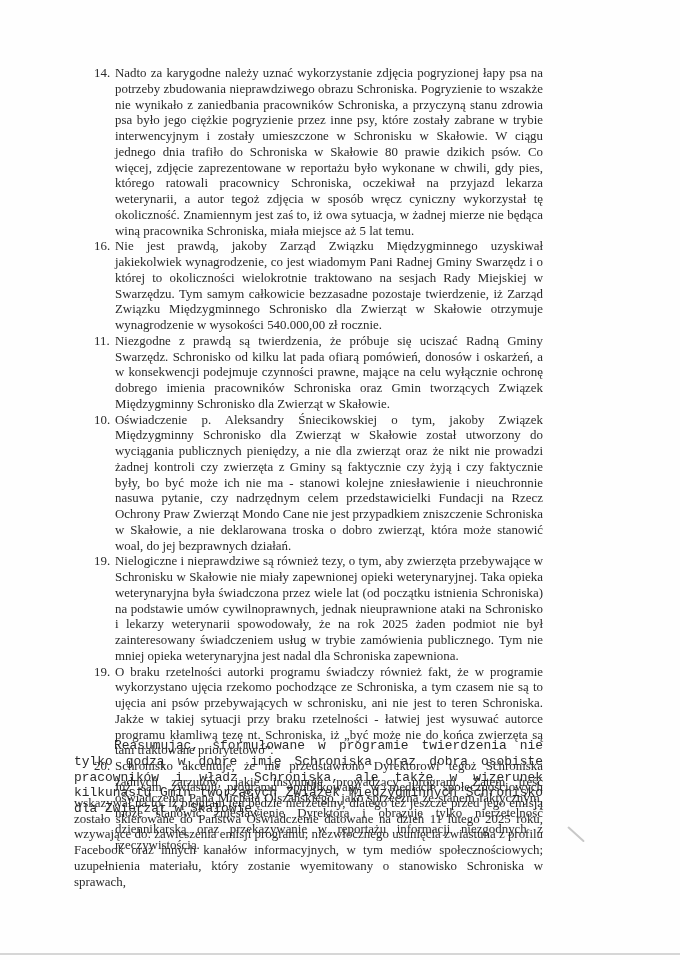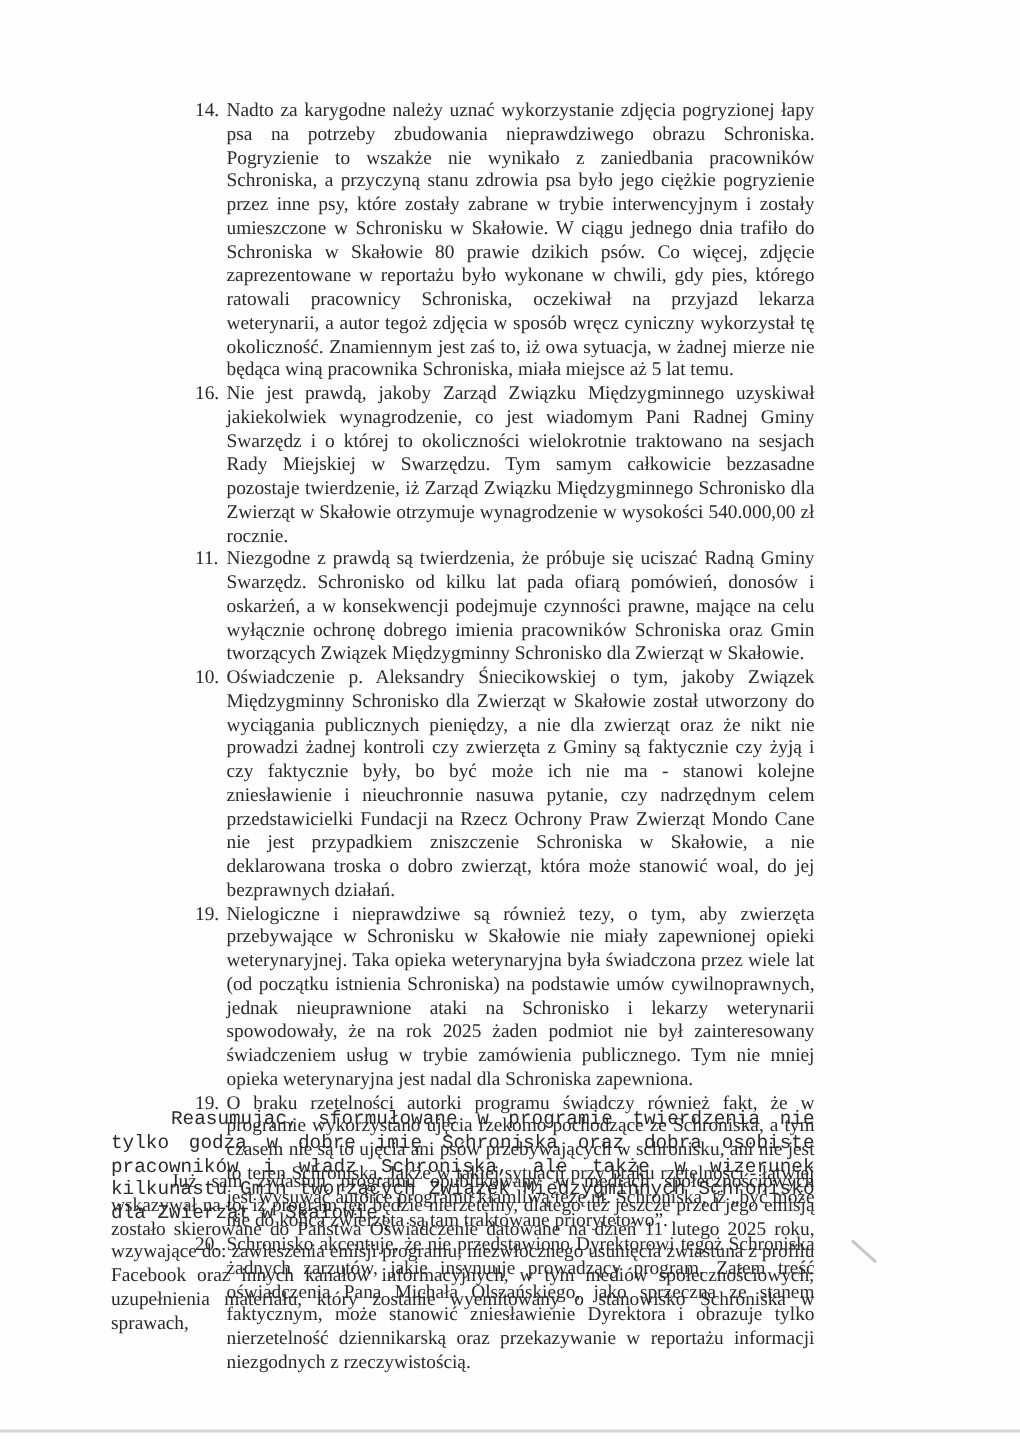--- a/index.html
+++ b/index.html
@@ -2,21 +2,21 @@
 <html><head>
 <meta charset="utf-8">
 <style>
   html, body { margin: 0; padding: 0; }
   body {
     width: 680px; height: 960px; background: #ffffff; position: relative; overflow: hidden;
     font-family: "Liberation Serif", serif; color: #2a2a2a;
   }
   .page { position: absolute; left: 0; top: 0; width: 680px; height: 960px; background: #fefefe; }
   .list { position: absolute; left: 94px; top: 66px; width: 449px; margin: 0; padding: 0; list-style: none; }
-  .item { position: relative; padding-left: 21px; font-size: 12.9px; line-height: 15.75px; text-align: justify; margin-left: 36px; }
+  .item { position: relative; padding-left: 21px; font-size: 12.9px; line-height: 15.75px; text-align: justify; }
   .num { position: absolute; left: 0; top: 0; }
   .para { position: absolute; left: 74px; width: 469px; font-size: 12.9px; line-height: 15.75px; text-align: justify; text-indent: 40px; margin: 0; }
   .p1 { top: 738px; font-family: Liberation Mono, monospace; }
   .p2 { top: 780px; }
   .mark { position: absolute; left: 568px; top: 826px; width: 22px; height: 1.5px; background: #c8c8c8; transform: rotate(42deg); transform-origin: left; border-radius: 1px; }
   .bottom-edge { position: absolute; left: 0; top: 953px; width: 680px; height: 2px; background: #d6d6d6; }
 </style>
 </head>
 <body>
 

